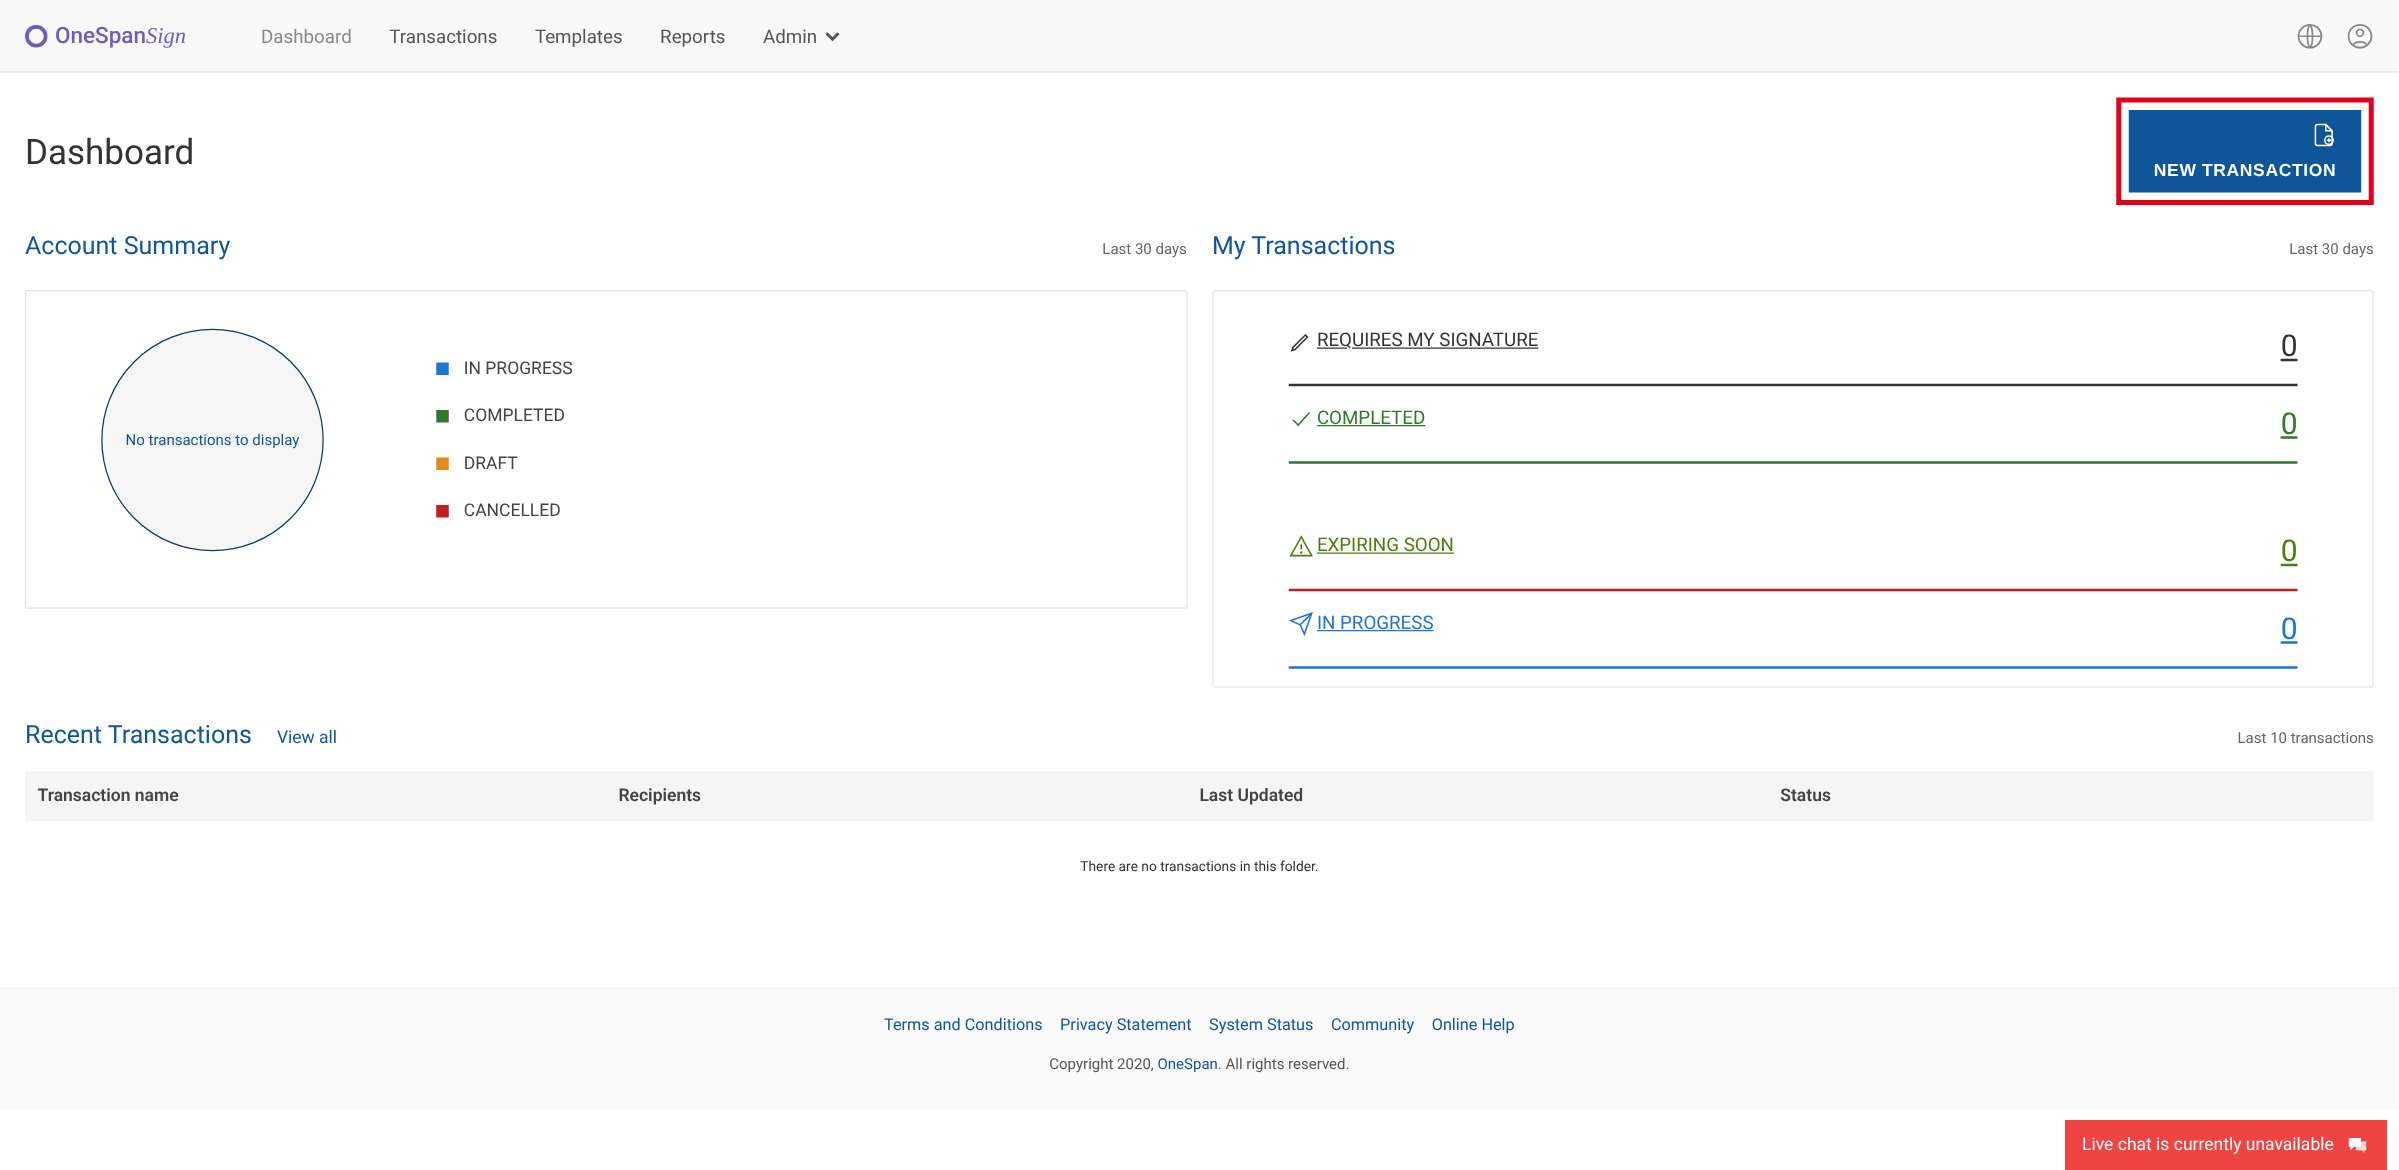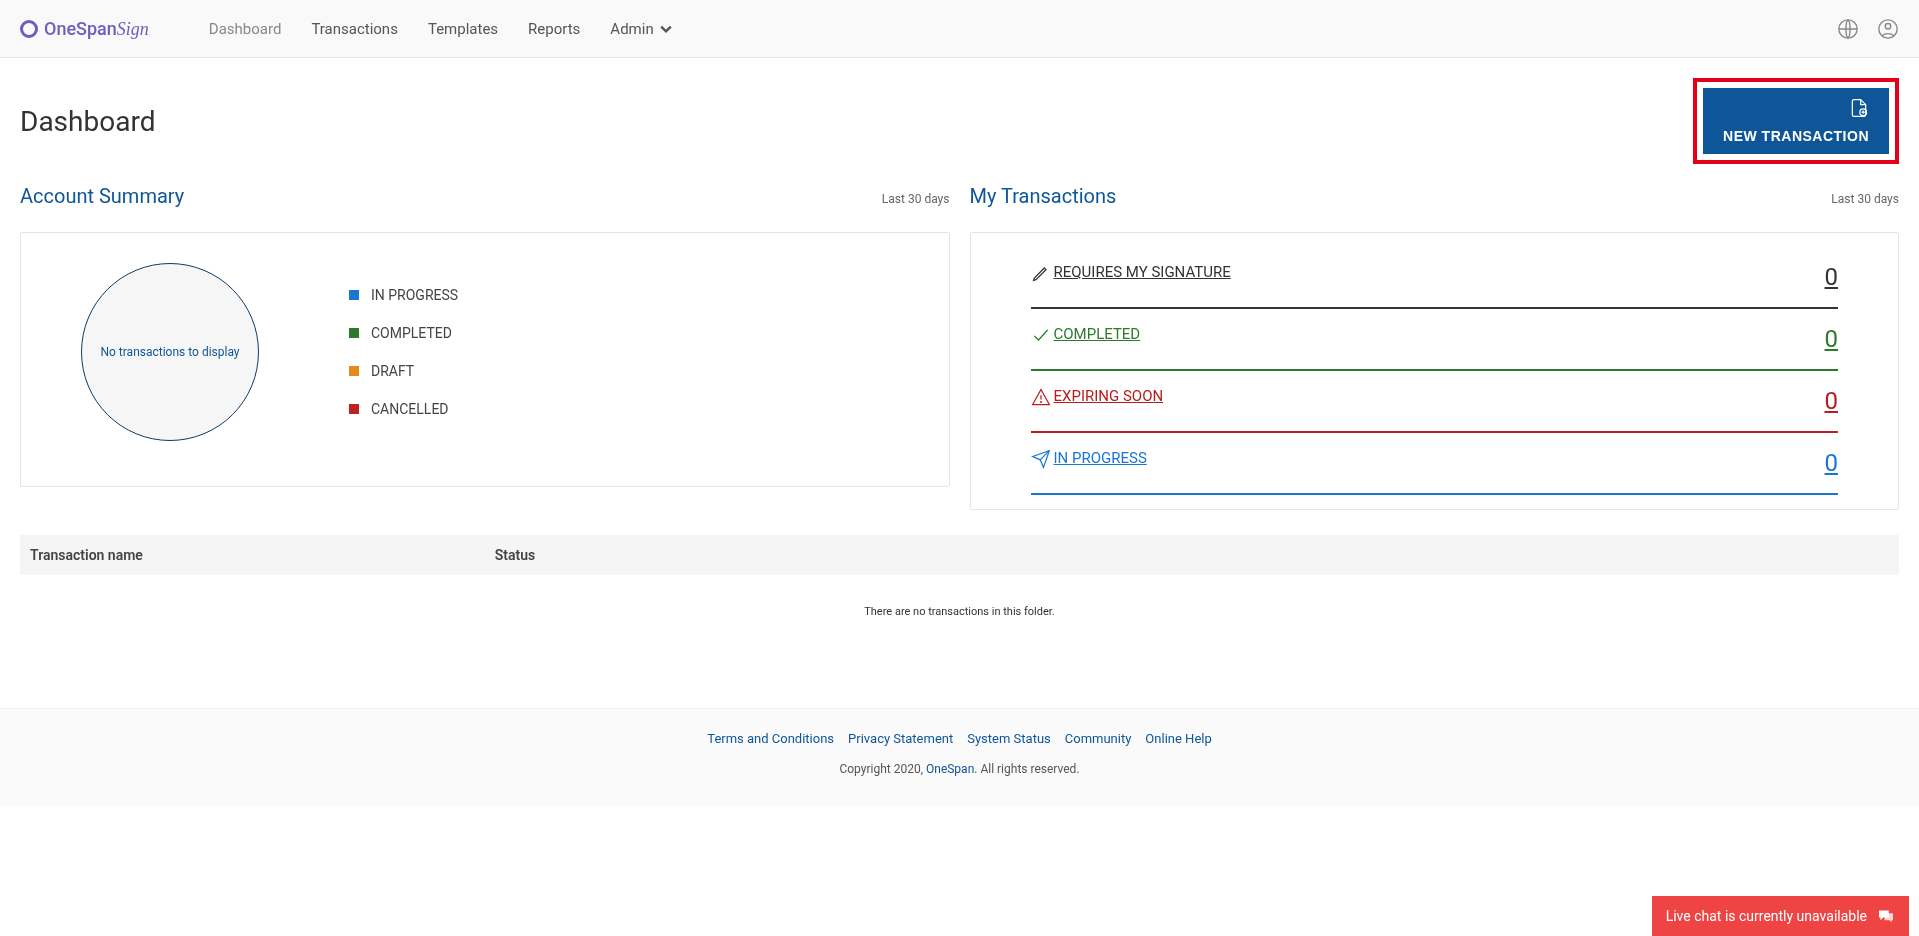--- a/index.html
+++ b/index.html
@@ -176,21 +176,21 @@
     gap: 3px;
     padding: 16px 0;
     border-bottom: 2px solid;
     text-decoration: underline;
   }
   .tx-icon { width: 20px; height: 20px; flex-shrink: 0; }
   .tx-label { font-size: 15px; }
   .tx-count { margin-left: auto; font-size: 24px; font-weight: 400; }
   .tx-dark  { color: #333; border-color: #333; }
   .tx-green { color: #2d7a2d; border-color: #2d7a2d; }
-  .tx-red   { color: #b91c1c; border-color: #c02020; }
+  .tx-red   { color: #4d7c0f; border-color: #c02020; margin-top: 40px; }
   .tx-blue  { color: #1a76d2; border-color: #1a76d2; }
 
   .recent-head {
     display: flex;
     align-items: baseline;
     margin-bottom: 18px;
   }
   .recent-title {
     color: #0f5699;
     font-size: 20px;
@@ -382,22 +382,29 @@
               <path d="M22 2L15 22l-4-9-9-4 20-7z"></path>
             </svg>
           <span class="tx-label">IN PROGRESS</span>
           <span class="tx-count">0</span>
         </div>
 
       </div>
     </div>
   </div>
 
+  <div class="recent-head">
+    <div class="recent-title">Recent Transactions</div>
+    <div class="view-all">View all</div>
+    <div class="recent-sub">Last 10 transactions</div>
+  </div>
   <div class="table-header">
     <div class="col-name">Transaction name</div>
+    <div class="col-rec">Recipients</div>
+    <div class="col-upd">Last Updated</div>
     <div class="col-stat">Status</div>
   </div>
   <div class="empty-msg">There are no transactions in this folder.</div>
 
 </div>
 
 <div class="footer">
   <div class="footer-links">
     <span>Terms and Conditions</span>
     <span>Privacy Statement</span>

